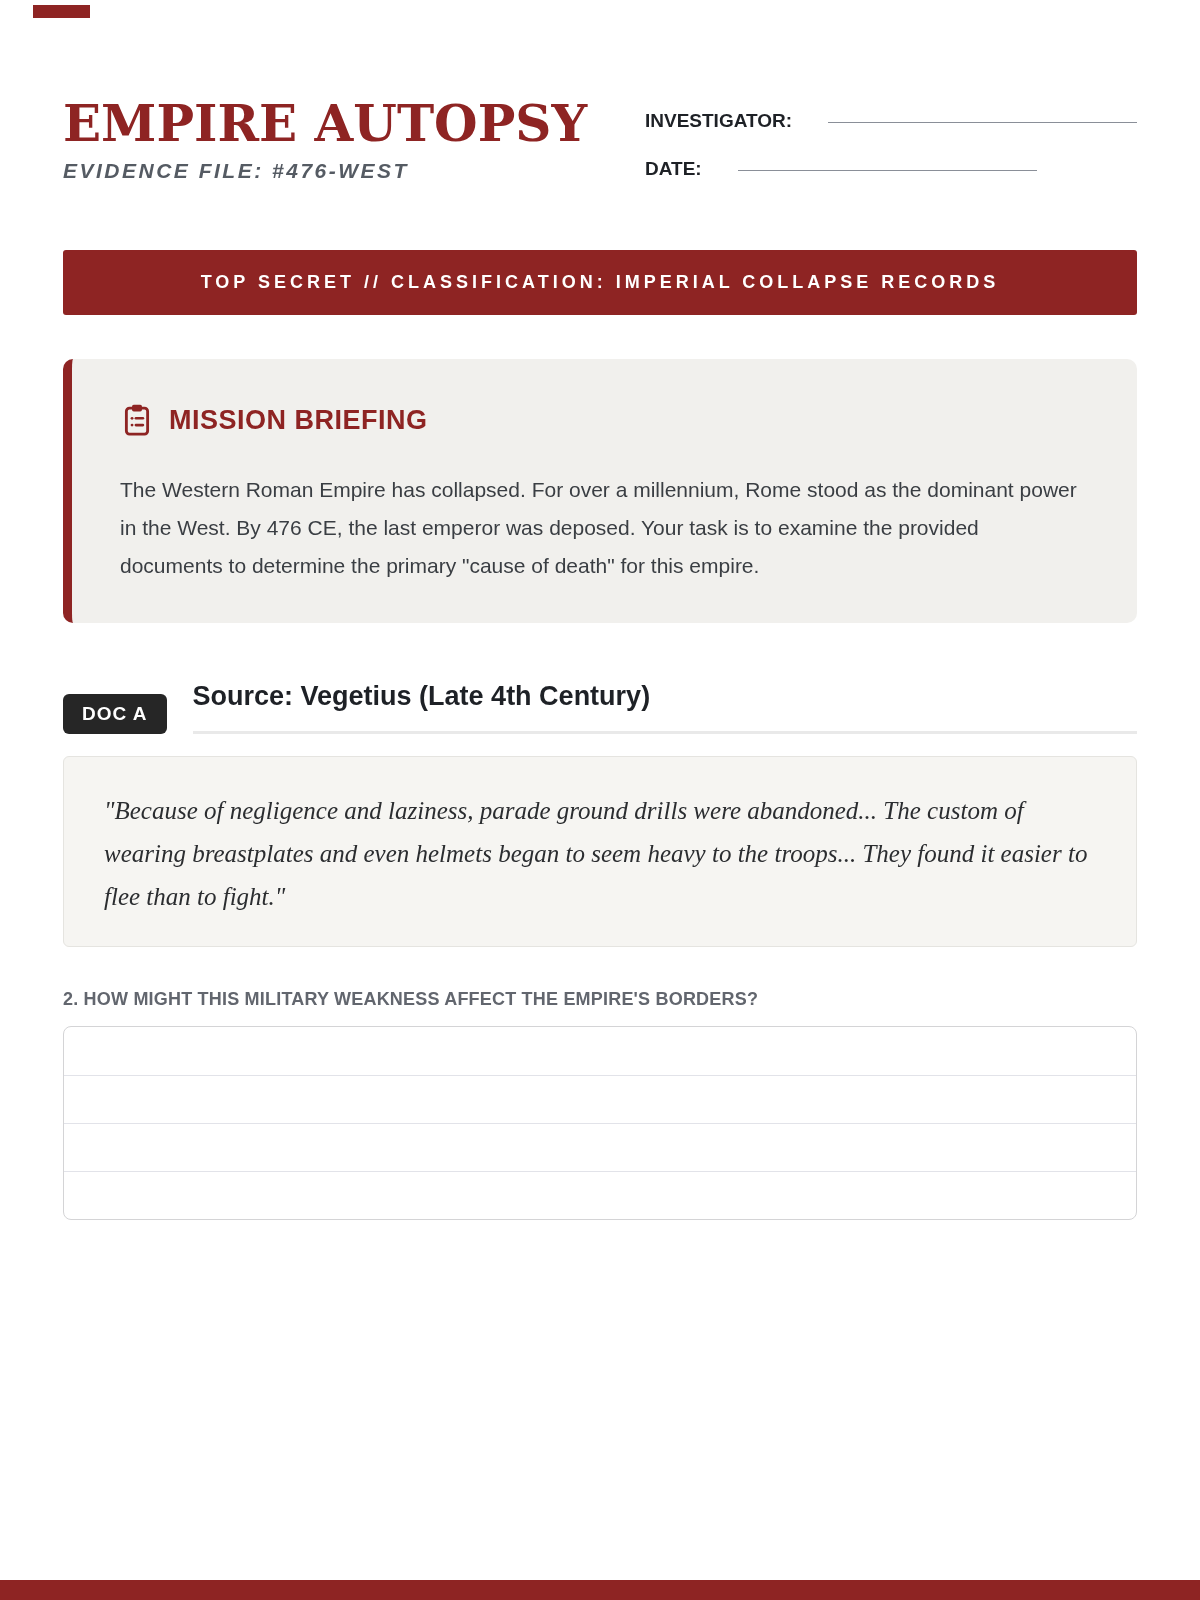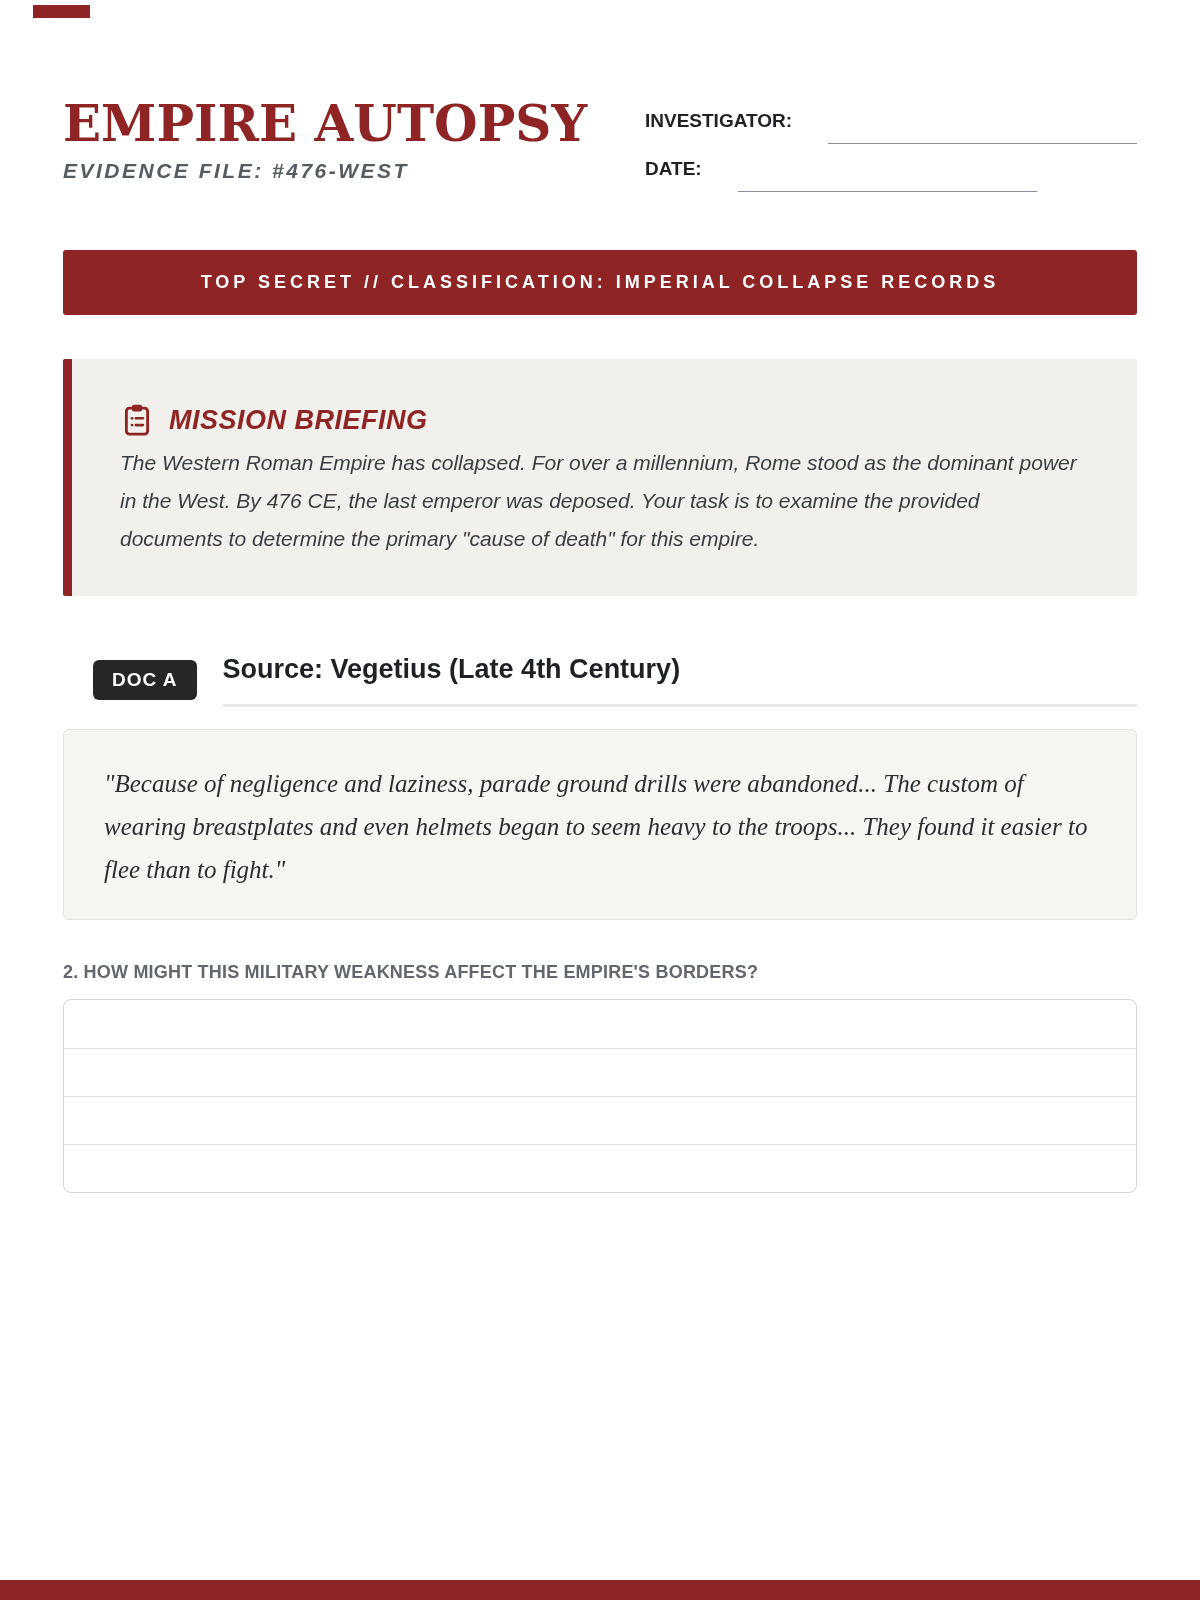--- a/index.html
+++ b/index.html
@@ -24,49 +24,48 @@
   .brand-title {
     font-family: "DejaVu Serif", serif;
     font-weight: 700; font-size: 50px; line-height: 1.12;
     color: var(--accent); letter-spacing: 0px; white-space: nowrap;
   }
   .brand-subtitle {
     margin-top: 7px; font-style: italic; font-weight: 700;
     font-size: 21px; color: #555B63; letter-spacing: 2.5px; white-space: nowrap;
   }
   .fields { width: 492px; padding-top: 14px; }
-  .field-row { display: flex; align-items: flex-end; margin-bottom: 26px; }
+  .field-row { display: flex; margin-bottom: 26px; }
   .field-label { font-weight: 700; font-size: 19px; color: #1E2126; white-space: nowrap; }
   .field-line { flex: 1; border-bottom: 1.5px solid #8A8F98; margin-left: 36px; transform: translateY(12px); height: 1px; }
   .field-line.short { margin-right: 100px; }
 
   
   .banner {
     margin-top: 44px;
     background: var(--accent); color: #ffffff;
     text-align: center; font-weight: 700; font-size: 18px;
     letter-spacing: 4px; padding: 22px 10px;
     border-radius: 3px;
   }
 
   
   .mission {
     margin-top: 44px;
     background: #F1F0ED;
     border-left: 9px solid var(--accent);
-    border-radius: 2px;
+    border-radius: 10px;
     padding: 44px 48px 38px 48px;
-    font-style: italic;
   }
   .mission-head { display: flex; align-items: center; gap: 15px; }
   .mission-title { font-size: 27px; font-weight: 800; color: var(--accent); letter-spacing: 0.5px; }
-  .mission-body { margin-top: 7px; font-size: 21px; line-height: 38px; color: #3A3E43; max-width: 960px; }
+  .mission-body { margin-top: 34px; font-size: 21px; line-height: 38px; color: #3A3E43; max-width: 960px; }
 
   
-  .doc-head { margin-top: 56px; display: flex; align-items: center; gap: 26px; margin-left: 30px; }
+  .doc-head { margin-top: 56px; display: flex; align-items: flex-end; gap: 26px; }
   .doc-badge {
     background: #262626; color: #ffffff; font-weight: 700; font-size: 19px;
     padding: 9px 19px; border-radius: 6px; letter-spacing: 1px; white-space: nowrap;
   }
   .doc-title-wrap { flex: 1; border-bottom: 3px solid #E9E9E9; padding-bottom: 19px; margin-top: 2px; }
   .doc-title { font-size: 27px; font-weight: 700; color: #1E2126; }
 
   
   .quote {
     margin-top: 22px;

